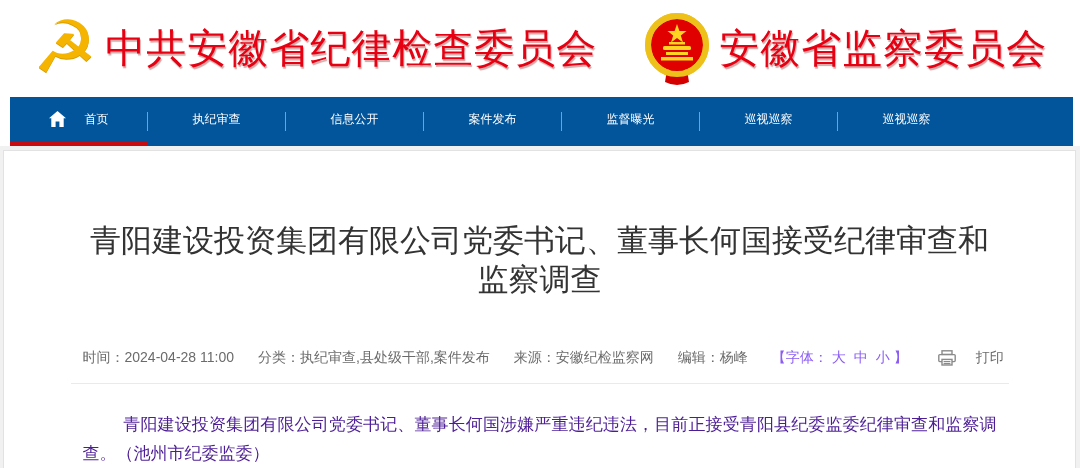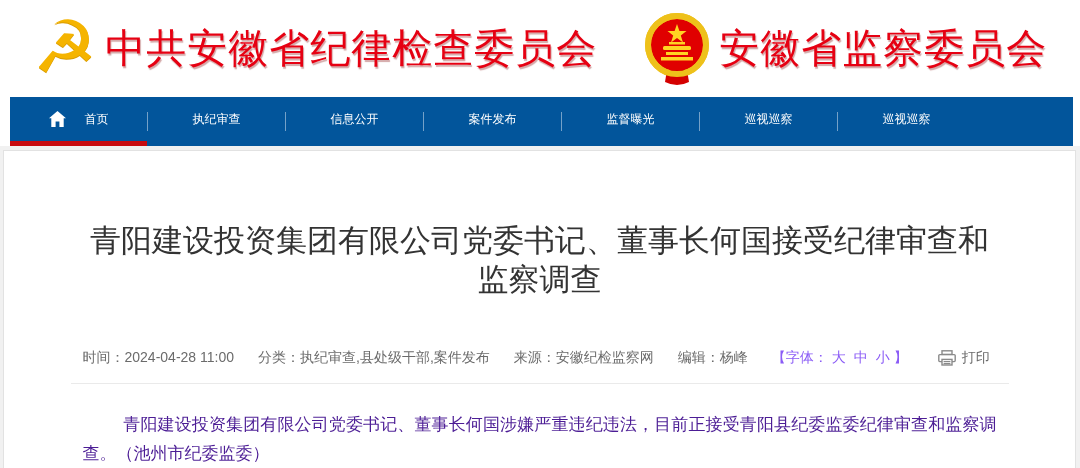--- a/index.html
+++ b/index.html
@@ -57,21 +57,21 @@
   .meta-row {
     margin-top:50px; display:flex; align-items:flex-start;
     font-size:14px; color:#6b6b6b; white-space:nowrap;
     padding:0 12px;
   }
   .meta-item { margin-right:24px; }
   .meta-fill { flex:1; }
   .font-sizer { display:flex; align-items:center; color:#8b5cf6; }
   .font-opt { margin:0 4px; cursor:pointer; }
   .print-btn {
-    display:flex; align-items:center; gap:6px; margin-left:30px;
+    display:flex; align-items:center; gap:20px; margin-left:30px;
     margin-right:34px; cursor:pointer; color:#6b6b6b;
   }
   .printer-icon-svg { width:18px; height:16px; display:block; }
   .meta-divider {
     border:none; border-top:1px solid #eaeaea; margin-top:16px;
   }
   .article-body {
     margin-top:26px; padding:0 12px;
     font-size:17px; line-height:29px; color:#4c1d95;
     text-indent:2.4em; text-align:justify;

